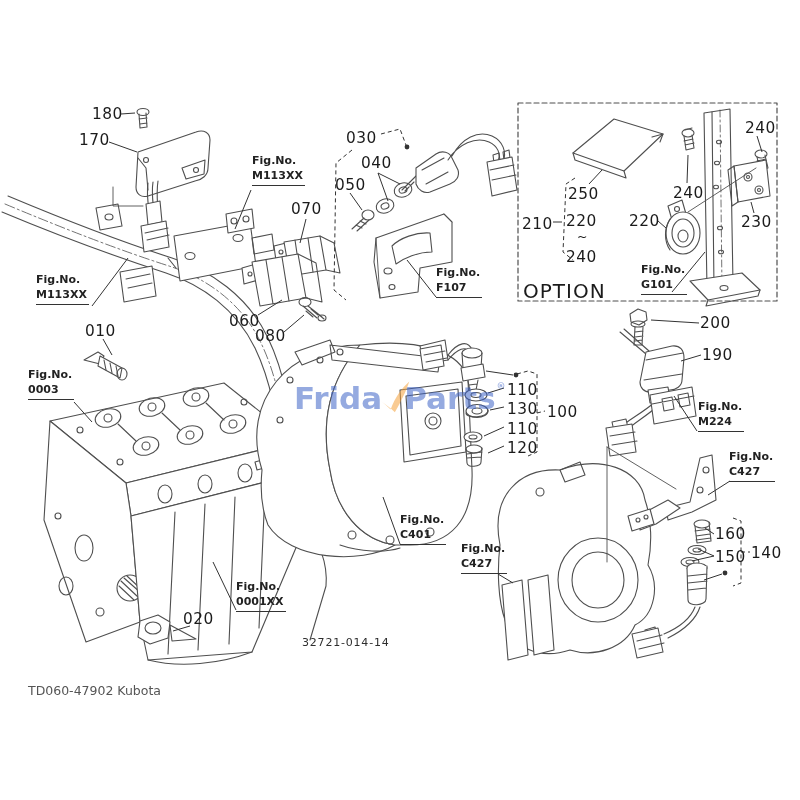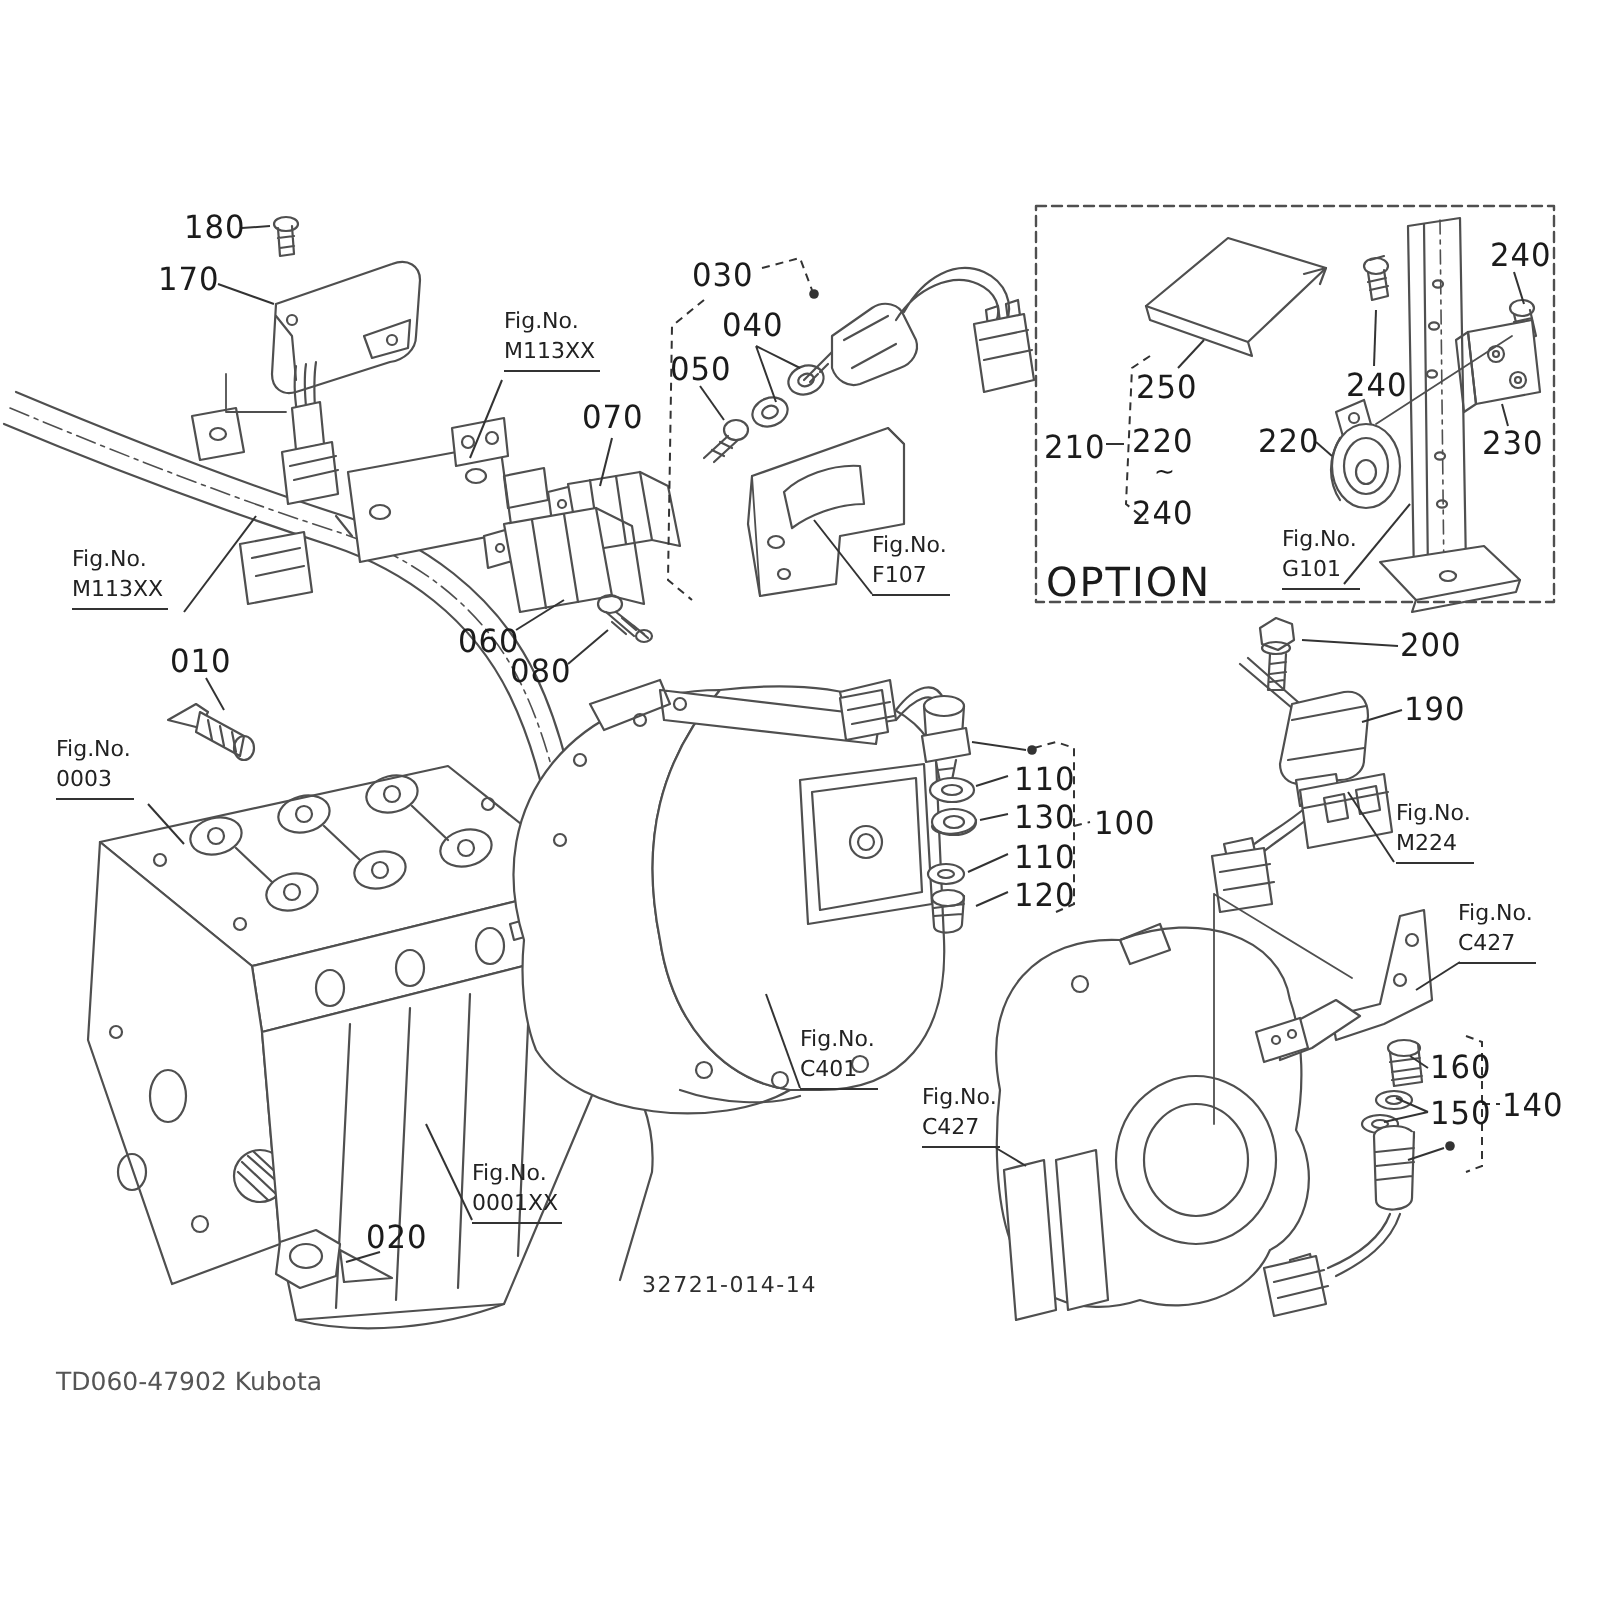--- a/index.html
+++ b/index.html
@@ -4,21 +4,21 @@
 <style>
   html,body{margin:0;padding:0;background:#fff;}
   #stage{position:relative;width:800px;height:800px;background:#fff;overflow:hidden;
          font-family:"DejaVu Sans","Liberation Sans",sans-serif;}
   #art{position:absolute;left:0;top:0;z-index:1;}
   .part-label{position:absolute;z-index:3;font-size:16px;color:#1b1b1b;letter-spacing:0.5px;
               white-space:nowrap;transform:scaleX(.96);transform-origin:left top;}
   .tilde{font-size:13px;}
   .fig-label{position:absolute;z-index:3;font-size:11px;line-height:1.35;color:#222;
              border-bottom:1.2px solid #333;padding:0 2px 1px 0;white-space:nowrap;}
-  .fig-label span{display:block;}
+  .fig-label span{display:block;font-weight:bold;}
   .option-label{position:absolute;z-index:3;font-size:20px;color:#1b1b1b;letter-spacing:1px;}
   .drawing-number{position:absolute;z-index:3;font-size:11px;color:#2e2e2e;letter-spacing:0.8px;}
   .doc-code{position:absolute;z-index:3;font-size:12.5px;color:#555;margin-left:20px;}
   .watermark{position:absolute;left:294px;top:383px;z-index:2;display:flex;align-items:flex-start;
              opacity:.55;user-select:none;}
   .watermark .wm-txt{font-size:31px;font-weight:bold;color:#3f65c8;letter-spacing:0px;line-height:1;}
   .watermark .wm-check{width:34px;height:34px;margin:-4px -7px 0 -5px;position:relative;z-index:1;}
   .watermark .wm-reg{font-size:9px;color:#3f65c8;margin:-2px 0 0 1px;font-weight:bold;}
 </style>
 </head>
@@ -295,20 +295,28 @@
       <path d="M733,518 L741,521 L741,583 L733,586 M741,552 L750,552"></path>
       <path d="M575,178 L566,184 L563,252 L573,260"></path>
     </g>
     <g fill="#333" stroke="none">
       <circle cx="407" cy="147" r="2.4"></circle>
       <circle cx="516" cy="375" r="2.4"></circle>
       <circle cx="725" cy="573" r="2.4"></circle>
     </g>
   </svg>
 
+  <div class="watermark">
+    <span class="wm-txt">Frida</span>
+    <svg class="wm-check" viewBox="0 0 40 40">
+      <path d="M3,25 C9,29 13,33 16,36 C21,22 29,11 38,3 C35,12 29,26 21,39 C16,34 9,29 3,25 Z" fill="#f5a23c"></path>
+    </svg>
+    <span class="wm-txt">Parts</span>
+    <span class="wm-reg">®</span>
+  </div>
 
   <div class="part-label" style="left:92px;top:104px">180</div>
   <div class="part-label" style="left:79px;top:130px">170</div>
   <div class="part-label" style="left:85px;top:321px">010</div>
   <div class="part-label" style="left:346px;top:128px">030</div>
   <div class="part-label" style="left:361px;top:153px">040</div>
   <div class="part-label" style="left:335px;top:175px">050</div>
   <div class="part-label" style="left:291px;top:199px">070</div>
   <div class="part-label" style="left:229px;top:311px">060</div>
   <div class="part-label" style="left:255px;top:326px">080</div>
@@ -368,15 +376,15 @@
   <div class="fig-label" style="left:461px;top:542px">
     <span>Fig.No.</span>
     <span>C427</span>
   </div>
   <div class="fig-label" style="left:236px;top:580px">
     <span>Fig.No.</span>
     <span>0001XX</span>
   </div>
 
   <div class="option-label" style="left:523px;top:279px">OPTION</div>
-  <div class="drawing-number" style="left:321px;top:636px">32721-014-14</div>
+  <div class="drawing-number" style="left:302px;top:636px">32721-014-14</div>
   <div class="doc-code" style="left:8px;top:683px">TD060-47902 Kubota</div>
 </div>
 
 </body></html>

